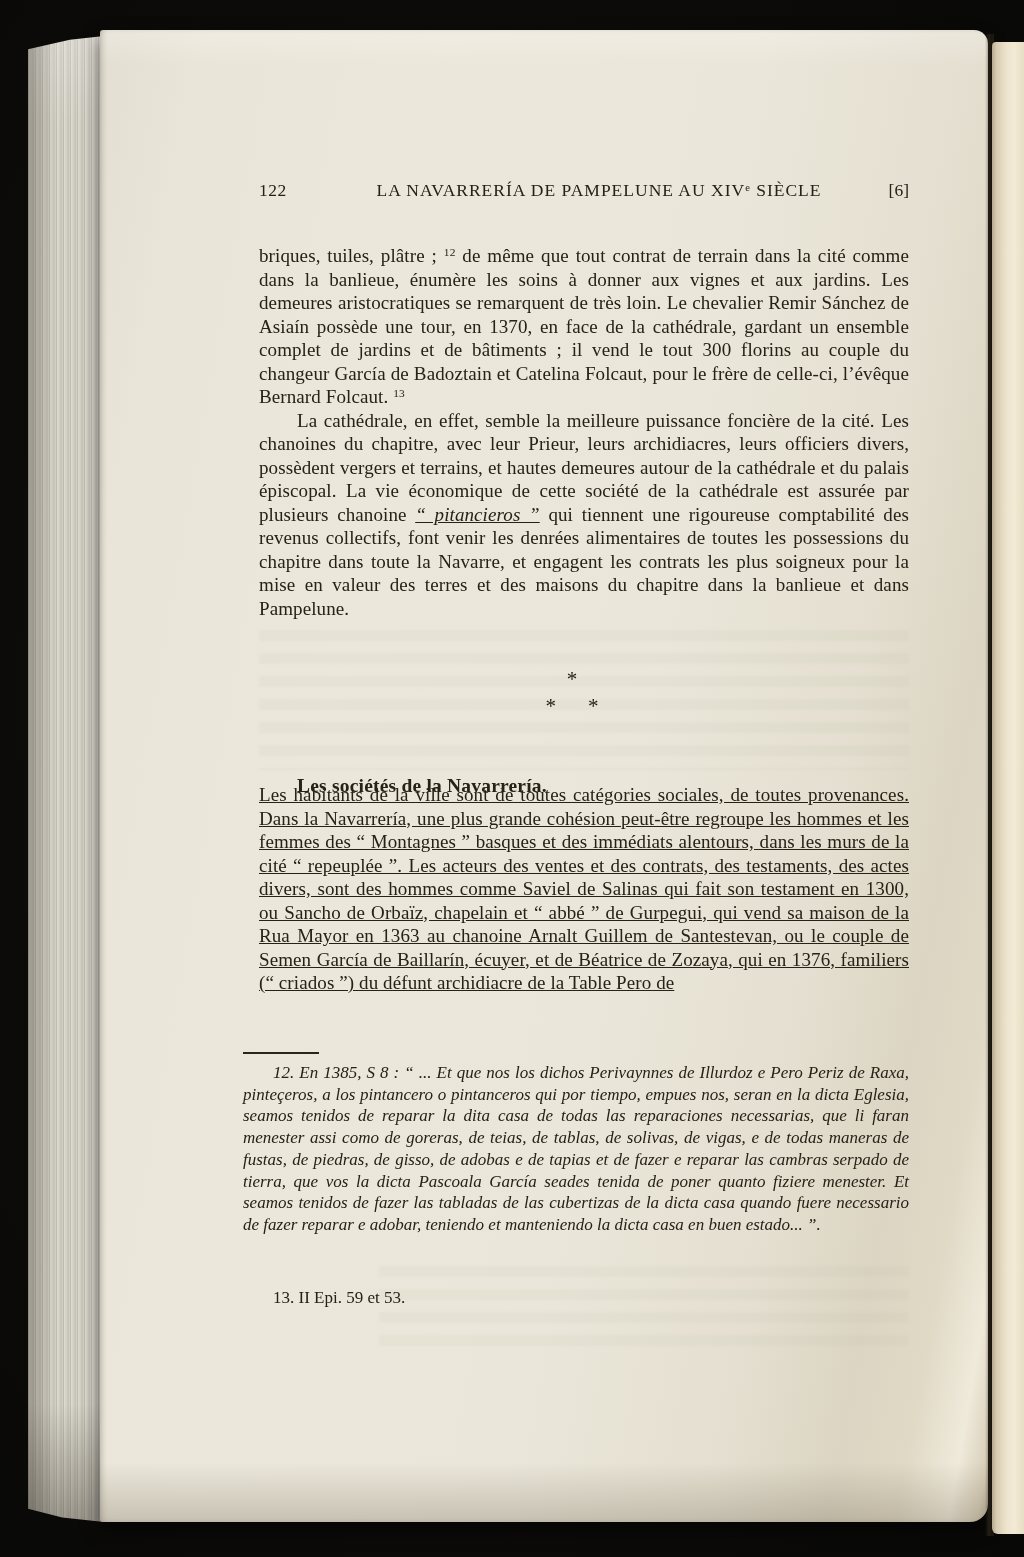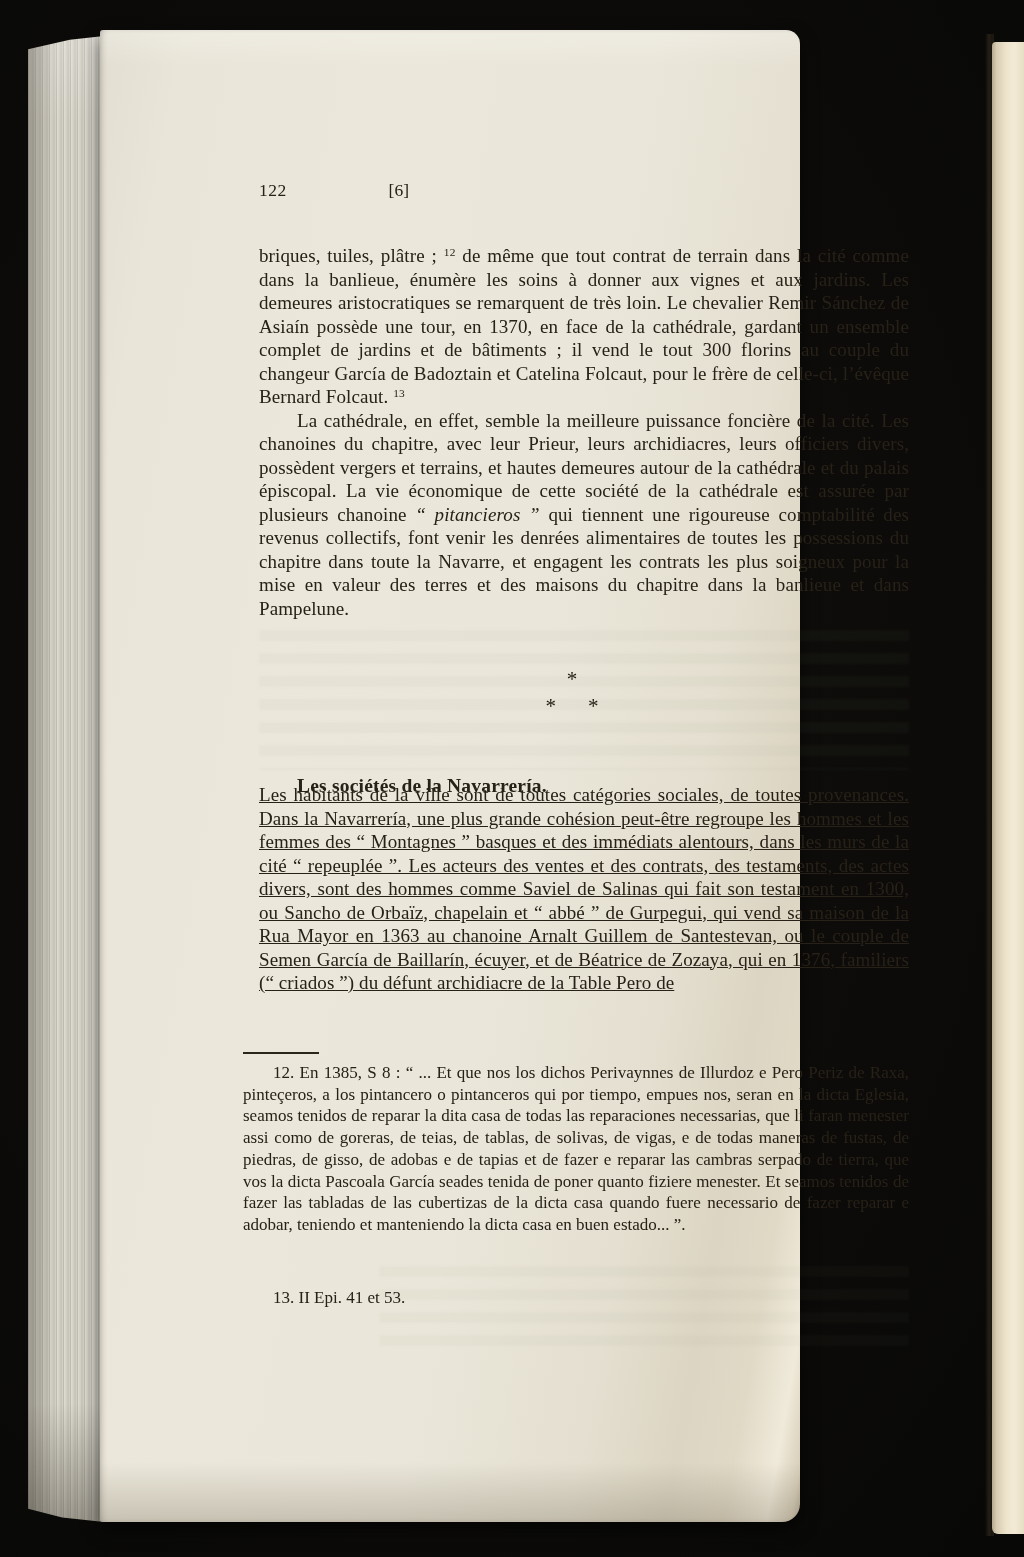--- a/index.html
+++ b/index.html
@@ -19,21 +19,21 @@
       linear-gradient(90deg, rgba(60,55,45,.38) 0%, rgba(60,55,45,0) 35%),
       linear-gradient(180deg, rgba(255,255,255,.18) 0%, rgba(0,0,0,0) 6%, rgba(0,0,0,0) 92%, rgba(40,35,25,.35) 100%),
       repeating-linear-gradient(90deg,
         #a9a69c 0px, #d3d0c6 1px, #e6e3d9 2px, #c7c4ba 3px,
         #dddacf 4px, #b6b3a9 5px, #d9d6cc 6px, #cac7bd 7px);
     border-radius:10px 0 0 8px;
     clip-path:polygon(0 0.9%, 55% 0.25%, 100% 0%, 100% 100%, 45% 99.7%, 0 99.1%);
   }
   
   .left-page{
-    position:absolute;left:100px;top:30px;width:700px;height:1492px;
+    position:absolute;left:100px;top:30px;width:888px;height:1492px;
     background:
       linear-gradient(180deg, rgba(255,255,255,.25) 0%, rgba(255,255,255,0) 2.5%, rgba(0,0,0,0) 96%, rgba(90,80,60,.25) 100%),
       linear-gradient(100deg,
         #e2ded1 0%, #e9e5d8 9%, #ebe7da 30%, #eae6d9 58%,
         #e4dfd0 76%, #dcd5c3 86%, #e0d9c6 92%, #f0eadb 96.5%,
         #d8cfba 99%, #b7ad97 100%);
     border-radius:3px 14px 18px 3px;
     box-shadow:inset 4px 0 7px -4px rgba(70,65,55,.45), 0 8px 18px rgba(0,0,0,.55);
   }
   
@@ -60,36 +60,36 @@
   .running-header .title{flex:1;text-align:center;letter-spacing:1px;white-space:nowrap;}
   .running-header .folio{width:60px;text-align:right;}
   .bodytext{
     font-size:19px;line-height:23.5px;text-align:justify;
     letter-spacing:.1px;
   }
   .bodytext p{margin:0;}
   .bodytext p.indent{text-indent:38px;}
   .block-1{position:absolute;top:214px;left:0;width:650px;}
   sup{font-size:.6em;line-height:0;vertical-align:baseline;position:relative;top:-.5em;}
-  i{font-style:italic;}
+  i{font-style:italic;text-decoration:underline;}
   .asterism{position:absolute;top:636px;left:0;width:100%;text-align:center;font-size:21px;line-height:27px;transform:translateX(-12px);}
   .asterism .row2 span{display:inline-block;margin:0 16px;}
   .section-heading{
     position:absolute;top:721px;left:38px;width:612px;
     font-size:19.5px;font-weight:bold;letter-spacing:.2px;margin-top:24px;
   }
   .block-2{position:absolute;top:753px;left:0;width:650px;text-decoration:underline;}
   .footnote-rule{
     position:absolute;top:1022px;left:-16px;width:76px;height:2px;background:#2b251b;
   }
   .footnotes{
     position:absolute;left:-16px;width:666px;
     font-size:17px;line-height:21.7px;text-align:justify;
   }
-  .fn-12{top:1032px;}
+  .fn-12{top:1032px;font-style:italic;}
   .fn-13{top:1257px;}
   .footnotes p{margin:0;text-indent:30px;}
   
   .ghost{
     position:absolute;left:0;width:650px;pointer-events:none;
     background:repeating-linear-gradient(180deg,
       rgba(134,146,121,.085) 0px, rgba(134,146,121,.085) 11px,
       rgba(134,146,121,0) 11px, rgba(134,146,121,0) 23px);
     filter:blur(1.2px);
   }
@@ -101,20 +101,21 @@
 
 <div class="photo-bg"></div>
 
 <div class="page-stack"></div>
 
 <div class="left-page">
   <div class="content">
 
     <div class="running-header">
       <span class="pageno">122</span>
+      <span class="title"><span>LA NAVARRERÍA DE PAMPELUNE AU XIV</span><sup>e</sup><span> SIÈCLE</span></span>
       <span class="folio">[6]</span>
     </div>
 
     <div class="bodytext block-1">
       <p><span>briques, tuiles, plâtre ; </span><sup>12</sup><span> de même que tout contrat de terrain dans la cité comme dans la banlieue, énumère les soins à donner aux vignes et aux jardins. Les demeures aristocratiques se remarquent de très loin. Le chevalier Remir Sánchez de Asiaín possède une tour, en 1370, en face de la cathédrale, gardant un ensemble complet de jardins et de bâtiments ; il vend le tout 300 florins au couple du changeur García de Badoztain et Catelina Folcaut, pour le frère de celle-ci, l’évêque Bernard Folcaut. </span><sup>13</sup></p>
       <p class="indent"><span>La cathédrale, en effet, semble la meilleure puissance foncière de la cité. Les chanoines du chapitre, avec leur Prieur, leurs archidiacres, leurs officiers divers, possèdent vergers et terrains, et hautes demeures autour de la cathédrale et du palais épiscopal. La vie économique de cette société de la cathédrale est assurée par plusieurs chanoine </span><i>“ pitancieros ”</i><span> qui tiennent une rigoureuse comptabilité des revenus collectifs, font venir les denrées alimentaires de toutes les possessions du chapitre dans toute la Navarre, et engagent les contrats les plus soigneux pour la mise en valeur des terres et des maisons du chapitre dans la banlieue et dans Pampelune.</span></p>
     </div>
 
     <div class="ghost ghost-1"></div>
 
@@ -131,21 +132,21 @@
       <p><span>Les habitants de la ville sont de toutes catégories sociales, de toutes provenances. Dans la Navarrería, une plus grande cohésion peut-être regroupe les hommes et les femmes des “ Montagnes ” basques et des immédiats alentours, dans les murs de la cité “ repeuplée ”. Les acteurs des ventes et des contrats, des testaments, des actes divers, sont des hommes comme Saviel de Salinas qui fait son testament en 1300, ou Sancho de Orbaïz, chapelain et “ abbé ” de Gurpegui, qui vend sa maison de la Rua Mayor en 1363 au chanoine Arnalt Guillem de Santestevan, ou le couple de Semen García de Baillarín, écuyer, et de Béatrice de Zozaya, qui en 1376, familiers (“ criados ”) du défunt archidiacre de la Table Pero de</span></p>
     </div>
 
     <div class="footnote-rule"></div>
 
     <div class="footnotes fn-12">
       <p><span>12. En 1385, S 8 : “ ... Et que nos los dichos Perivaynnes de Illurdoz e Pero Periz de Raxa, pinteçeros, a los pintancero o pintanceros qui por tiempo, empues nos, seran en la dicta Eglesia, seamos tenidos de reparar la dita casa de todas las reparaciones necessarias, que li faran menester assi como de goreras, de teias, de tablas, de solivas, de vigas, e de todas maneras de fustas, de piedras, de gisso, de adobas e de tapias et de fazer e reparar las cambras serpado de tierra, que vos la dicta Pascoala García seades tenida de poner quanto fiziere menester. Et seamos tenidos de fazer las tabladas de las cubertizas de la dicta casa quando fuere necessario de fazer reparar e adobar, teniendo et manteniendo la dicta casa en buen estado... ”.</span></p>
     </div>
 
     <div class="footnotes fn-13">
-      <p><span>13. II Epi. 41 et 53.</span></p>
+      <p><span>13. II Epi. 59 et 53.</span></p>
     </div>
 
     <div class="ghost ghost-2"></div>
 
   </div>
 </div>
 
 <div class="gutter-crease"></div>
 <div class="facing-page"></div>
 

